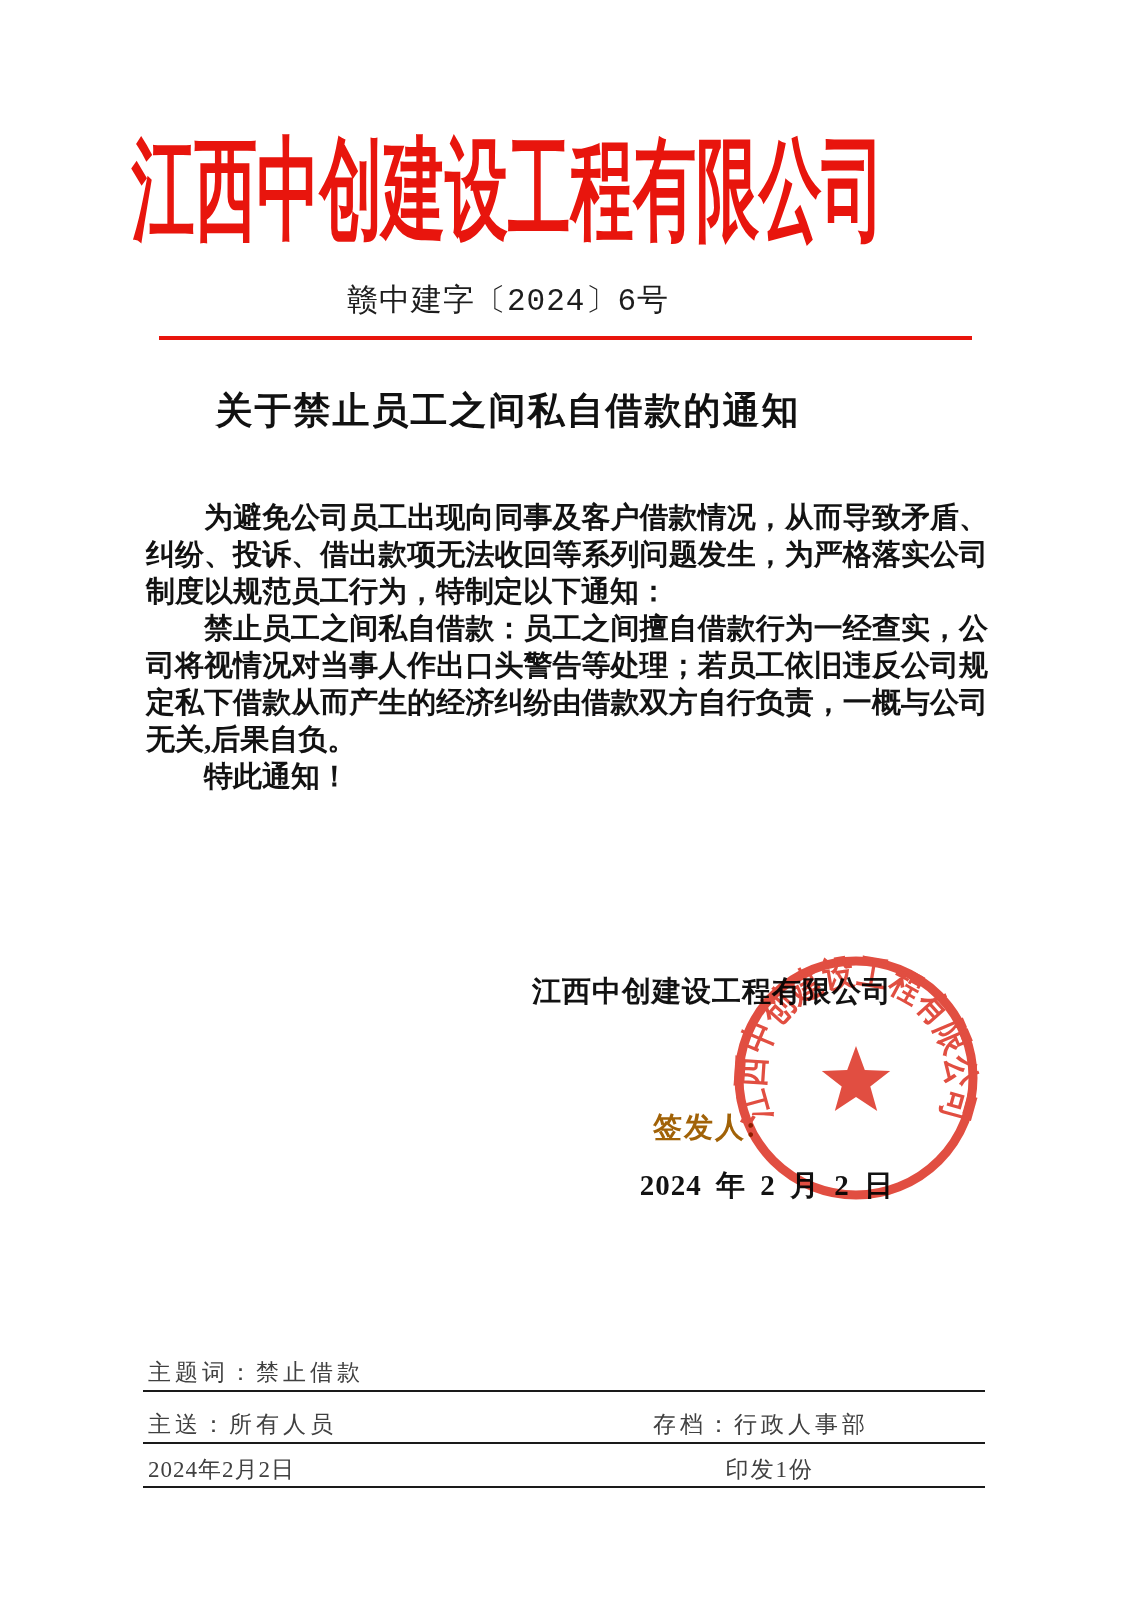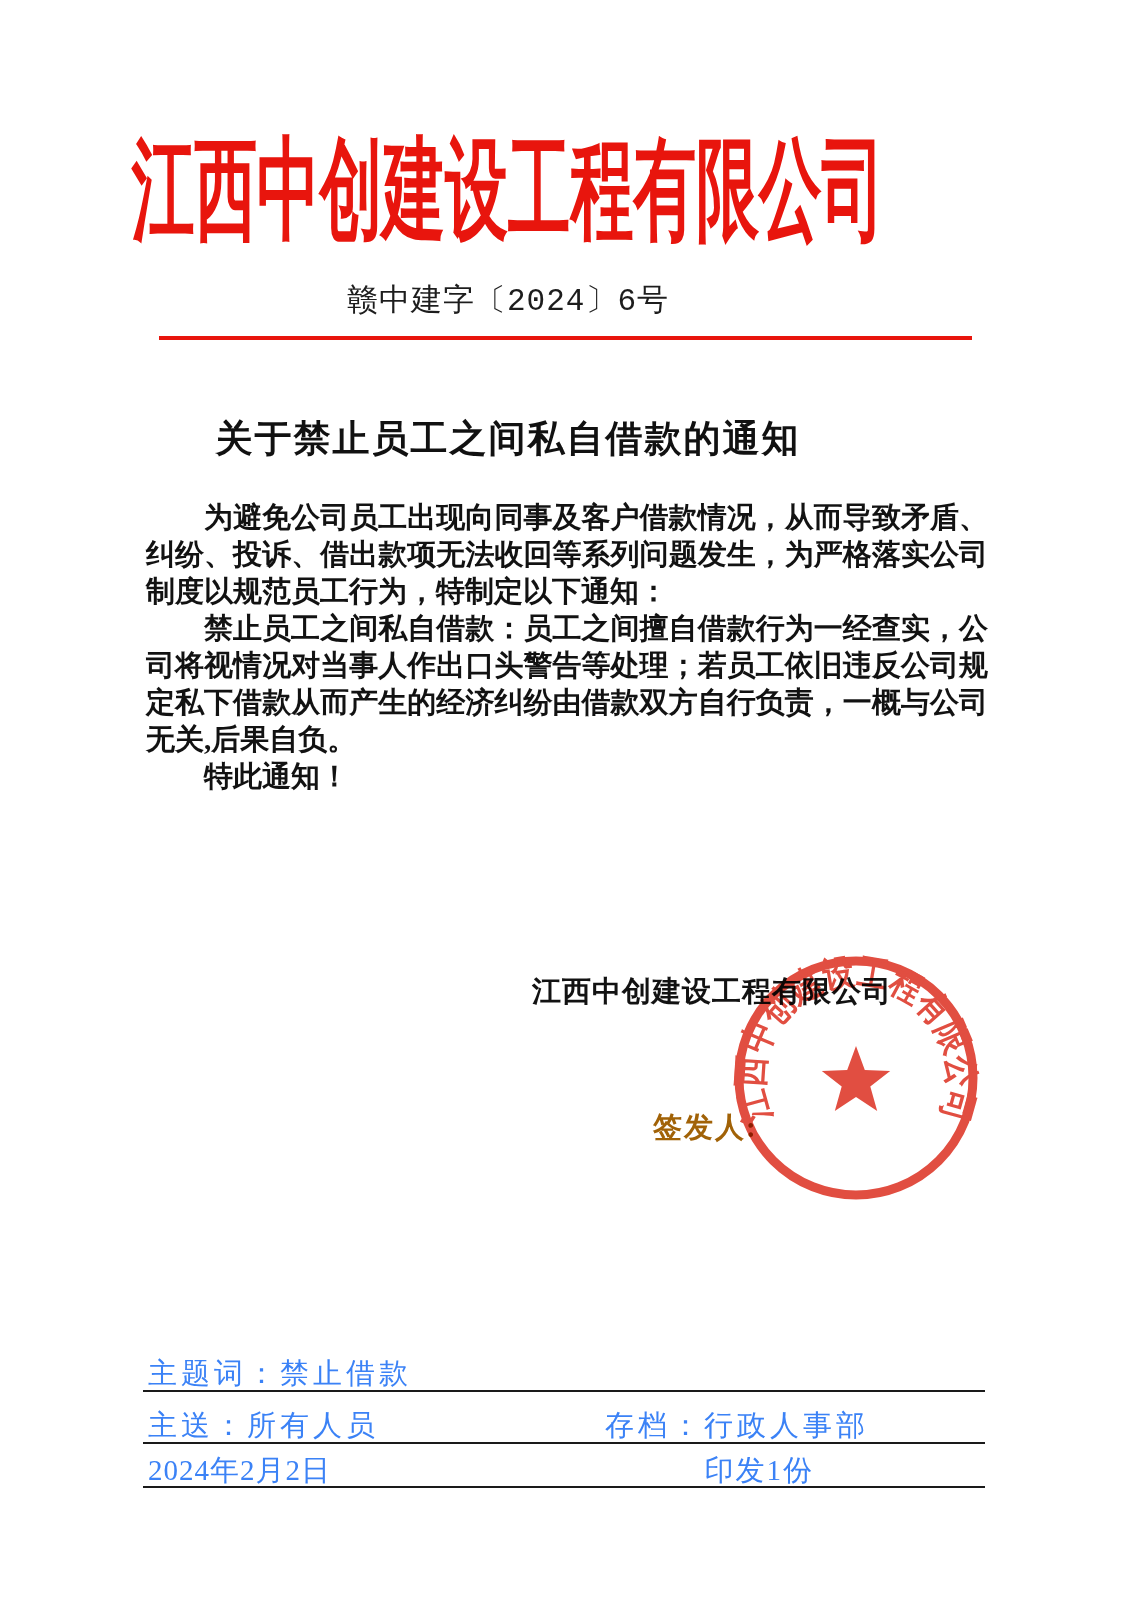--- a/index.html
+++ b/index.html
@@ -11,39 +11,39 @@
   .lh-wrap{position:absolute;left:0;right:0;top:128px;display:flex;justify-content:center;}
   .lh-company{
     display:inline-block;white-space:nowrap;font-size:112px;line-height:1.12;font-weight:700;
     color:#e8150d;transform:scaleX(0.56);transform-origin:center;letter-spacing:0;
   }
   .doc-number{position:absolute;left:0;right:0;top:284px;text-align:center;
     font-size:31px;line-height:36px;color:#1d1d1d;letter-spacing:1px;font-family:Liberation Mono, monospace;}
   .red-rule{position:absolute;left:159px;top:336px;width:813px;height:4px;background:#e8150d;}
   
   .notice-title{position:absolute;left:0;right:0;top:389px;text-align:center;
-    font-size:37px;line-height:44px;font-weight:700;letter-spacing:2px;color:#111;margin-top:28px;}
+    font-size:37px;line-height:44px;font-weight:700;letter-spacing:2px;color:#111;}
   
   .body-block{position:absolute;left:146px;top:484px;width:842px;
     font-size:29px;line-height:37px;font-weight:700;text-align:justify;color:#121212;margin-top:15px;}
   .body-block p{margin:0;text-indent:2em;}
   
   .sig-company{position:absolute;right:124px;top:975px;font-size:29px;line-height:33px;
     font-weight:700;letter-spacing:1px;white-space:nowrap;color:#121212;}
   .sig-issuer{position:absolute;left:653px;top:1111px;font-size:29px;line-height:33px;
     font-weight:700;letter-spacing:2px;color:#a16207;}
   .sig-date{position:absolute;right:122px;top:1169px;font-size:29px;line-height:33px;
     font-weight:700;letter-spacing:1px;word-spacing:6px;white-space:nowrap;color:#121212;}
   
   .seal{position:absolute;left:724px;top:946px;width:264px;height:264px;
     opacity:.88;mix-blend-mode:multiply;}
   
   .f-rule{position:absolute;left:143px;width:842px;height:2px;background:#1a1a1a;}
   .f-rule.r1{top:1390px;} .f-rule.r2{top:1442px;} .f-rule.r3{top:1486px;}
-  .f-text{position:absolute;font-size:29px;line-height:34px;color:#3b82f6;white-space:nowrap;}
+  .f-text{position:absolute;font-size:23px;line-height:34px;color:#404040;white-space:nowrap;}
   .f-subject{left:148px;top:1356px;letter-spacing:4px;}
   .f-mainsend{left:148px;top:1408px;letter-spacing:4px;}
   .f-archive{right:147px;top:1408px;letter-spacing:4px;}
   .f-date{left:148px;top:1453px;letter-spacing:1px;}
   .f-copies{right:202px;top:1453px;letter-spacing:2px;text-align:center;}
 </style>
 </head>
 <body>
 
 <div class="page">
@@ -57,20 +57,21 @@
   <div class="notice-title">关于禁止员工之间私自借款的通知</div>
 
   <div class="body-block">
     <p>为避免公司员工出现向同事及客户借款情况，从而导致矛盾、纠纷、投诉、借出款项无法收回等系列问题发生，为严格落实公司制度以规范员工行为，特制定以下通知：</p>
     <p>禁止员工之间私自借款：员工之间擅自借款行为一经查实，公司将视情况对当事人作出口头警告等处理；若员工依旧违反公司规定私下借款从而产生的经济纠纷由借款双方自行负责，一概与公司无关,后果自负。</p>
     <p>特此通知！</p>
   </div>
 
   <div class="sig-company">江西中创建设工程有限公司</div>
   <div class="sig-issuer">签发人:</div>
+  <div class="sig-date">2024 年 2 月 2 日</div>
 
   <svg class="seal" viewBox="0 0 264 264">
     <circle cx="132" cy="132" r="117" fill="none" stroke="#dd3526" stroke-width="9"></circle>
     <defs>
       <path id="sealArc" d="M 47.7 171.3 A 93 93 0 1 1 216.3 171.3" fill="none"></path>
     </defs>
     <text font-size="37" font-weight="700" fill="#dd3526" font-family="Liberation Serif, DejaVu Serif, serif">
       <textPath href="#sealArc" startOffset="0" textLength="373" lengthAdjust="spacingAndGlyphs">江西中创建设工程有限公司</textPath>
     </text>
     <polygon fill="#dd3526" points="132,100 140.8,123.9 166.2,124.9 146.3,140.6 153.2,165.1 132,151 110.8,165.1 117.7,140.6 97.8,124.9 123.2,123.9"></polygon>

